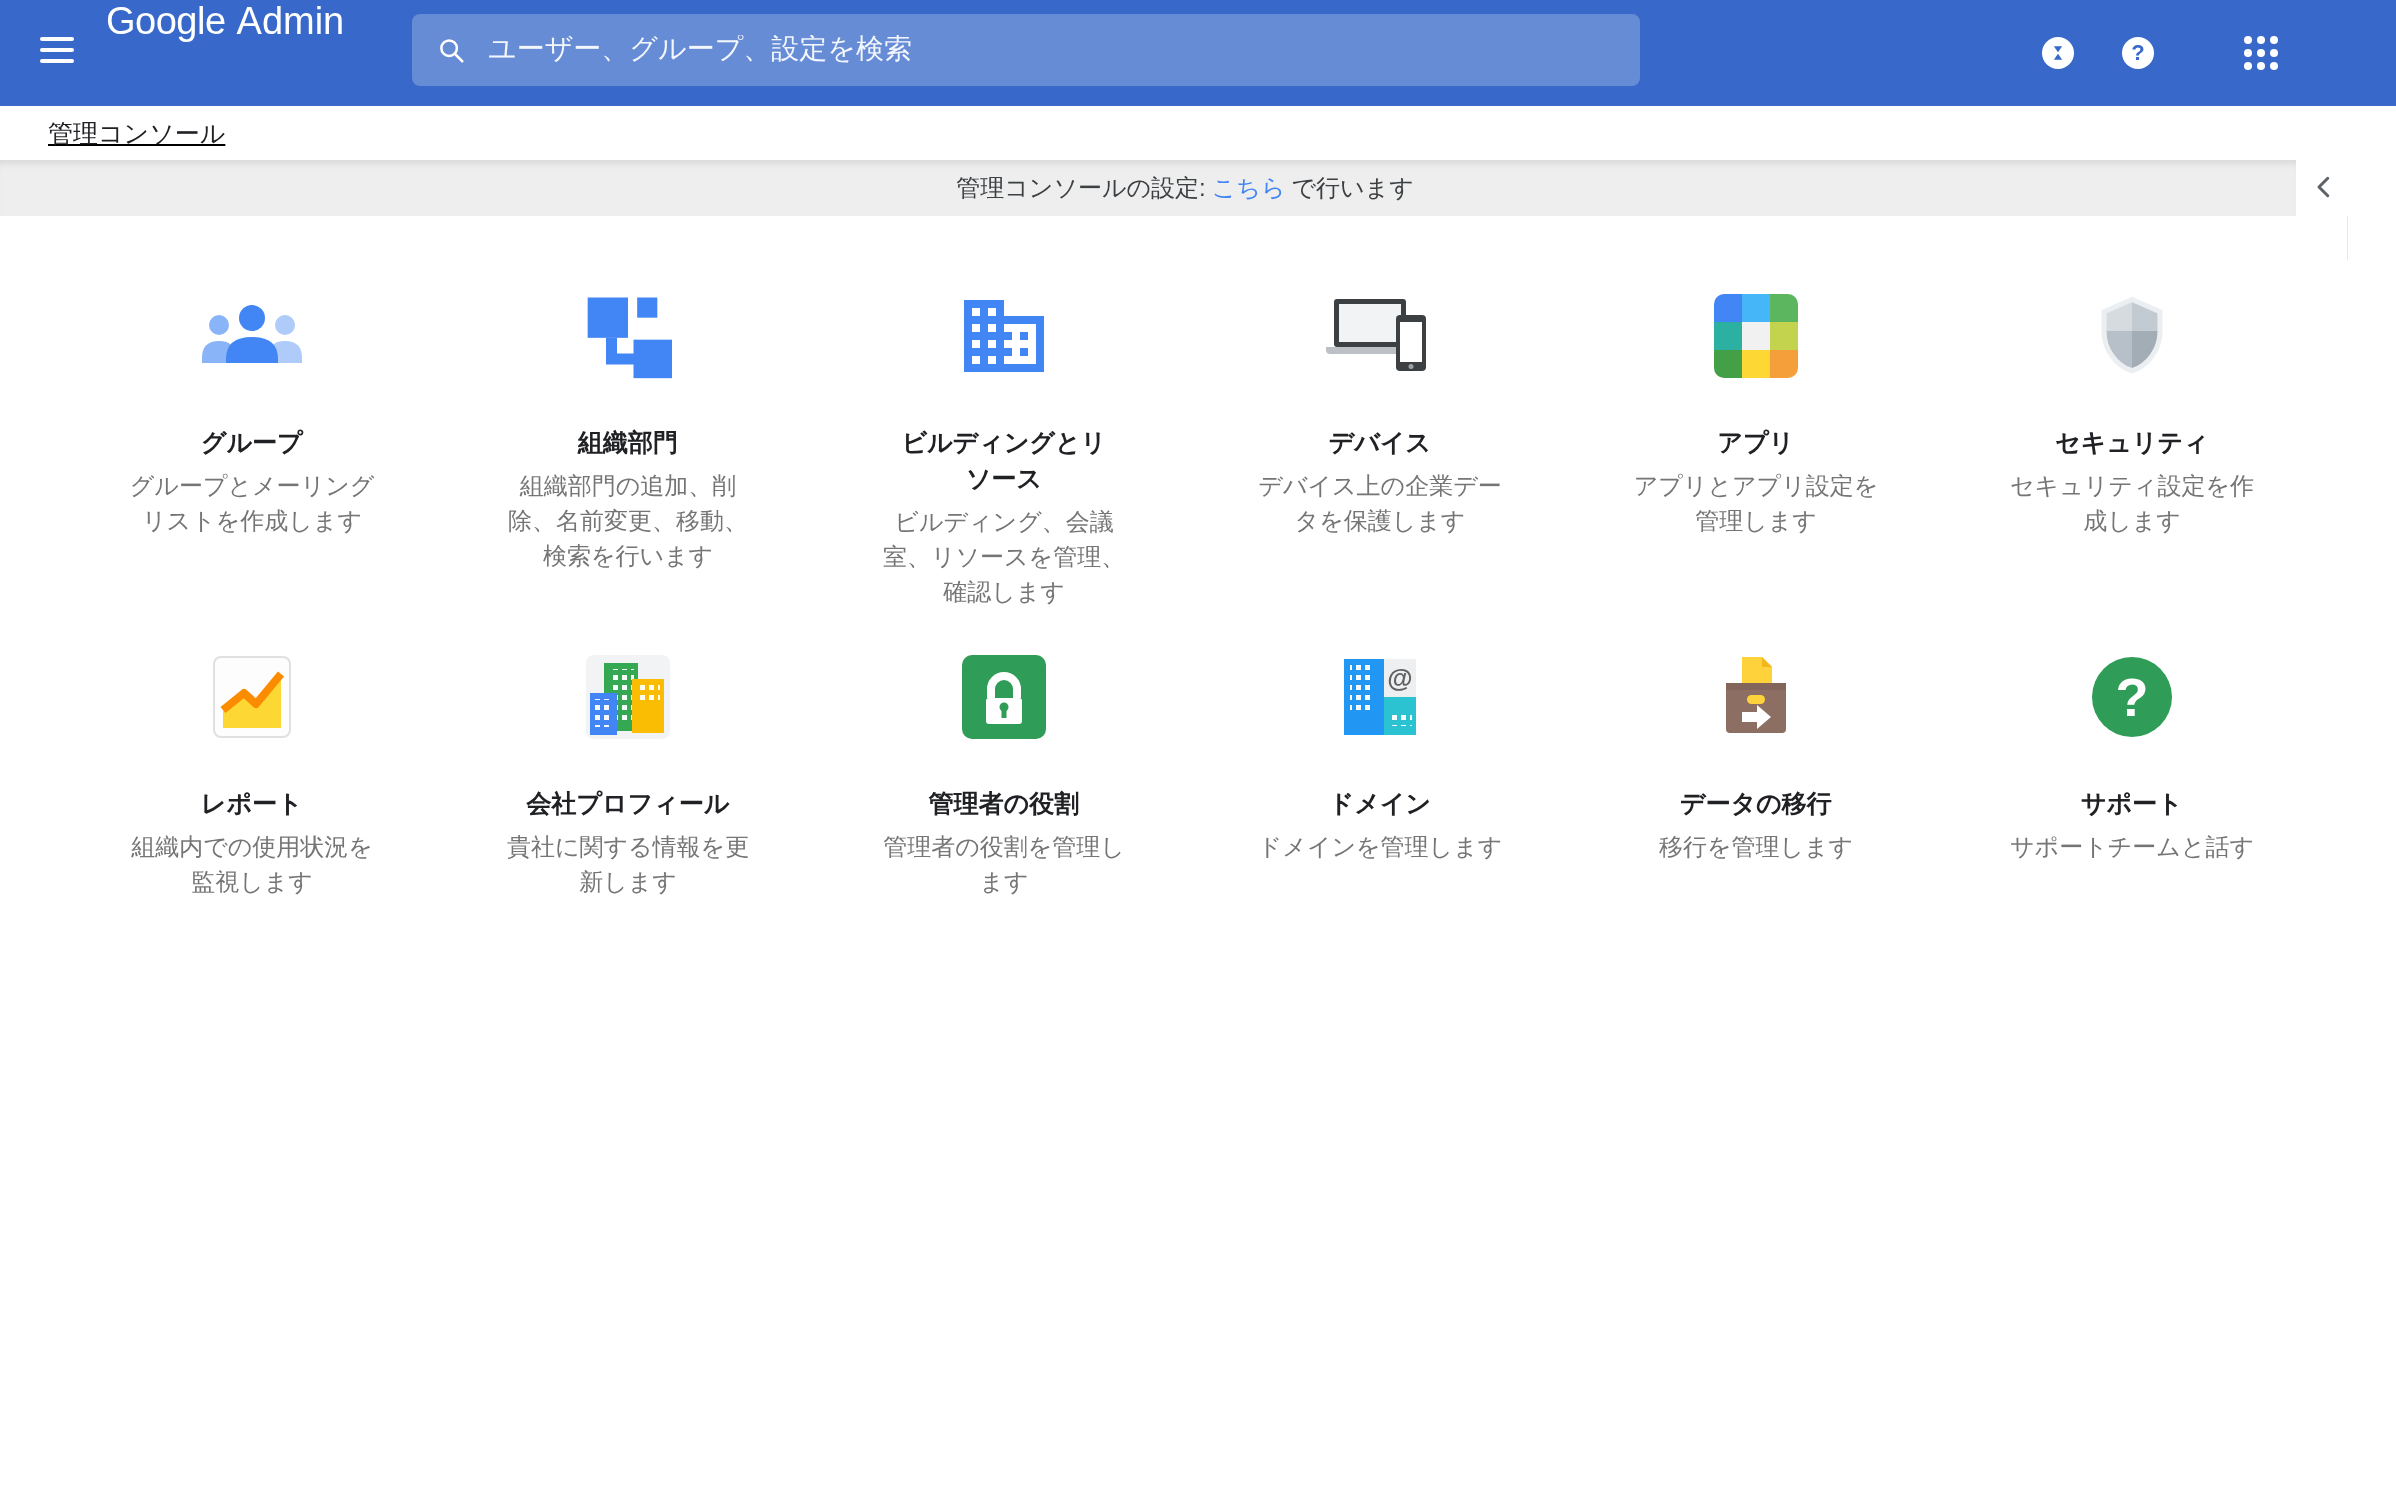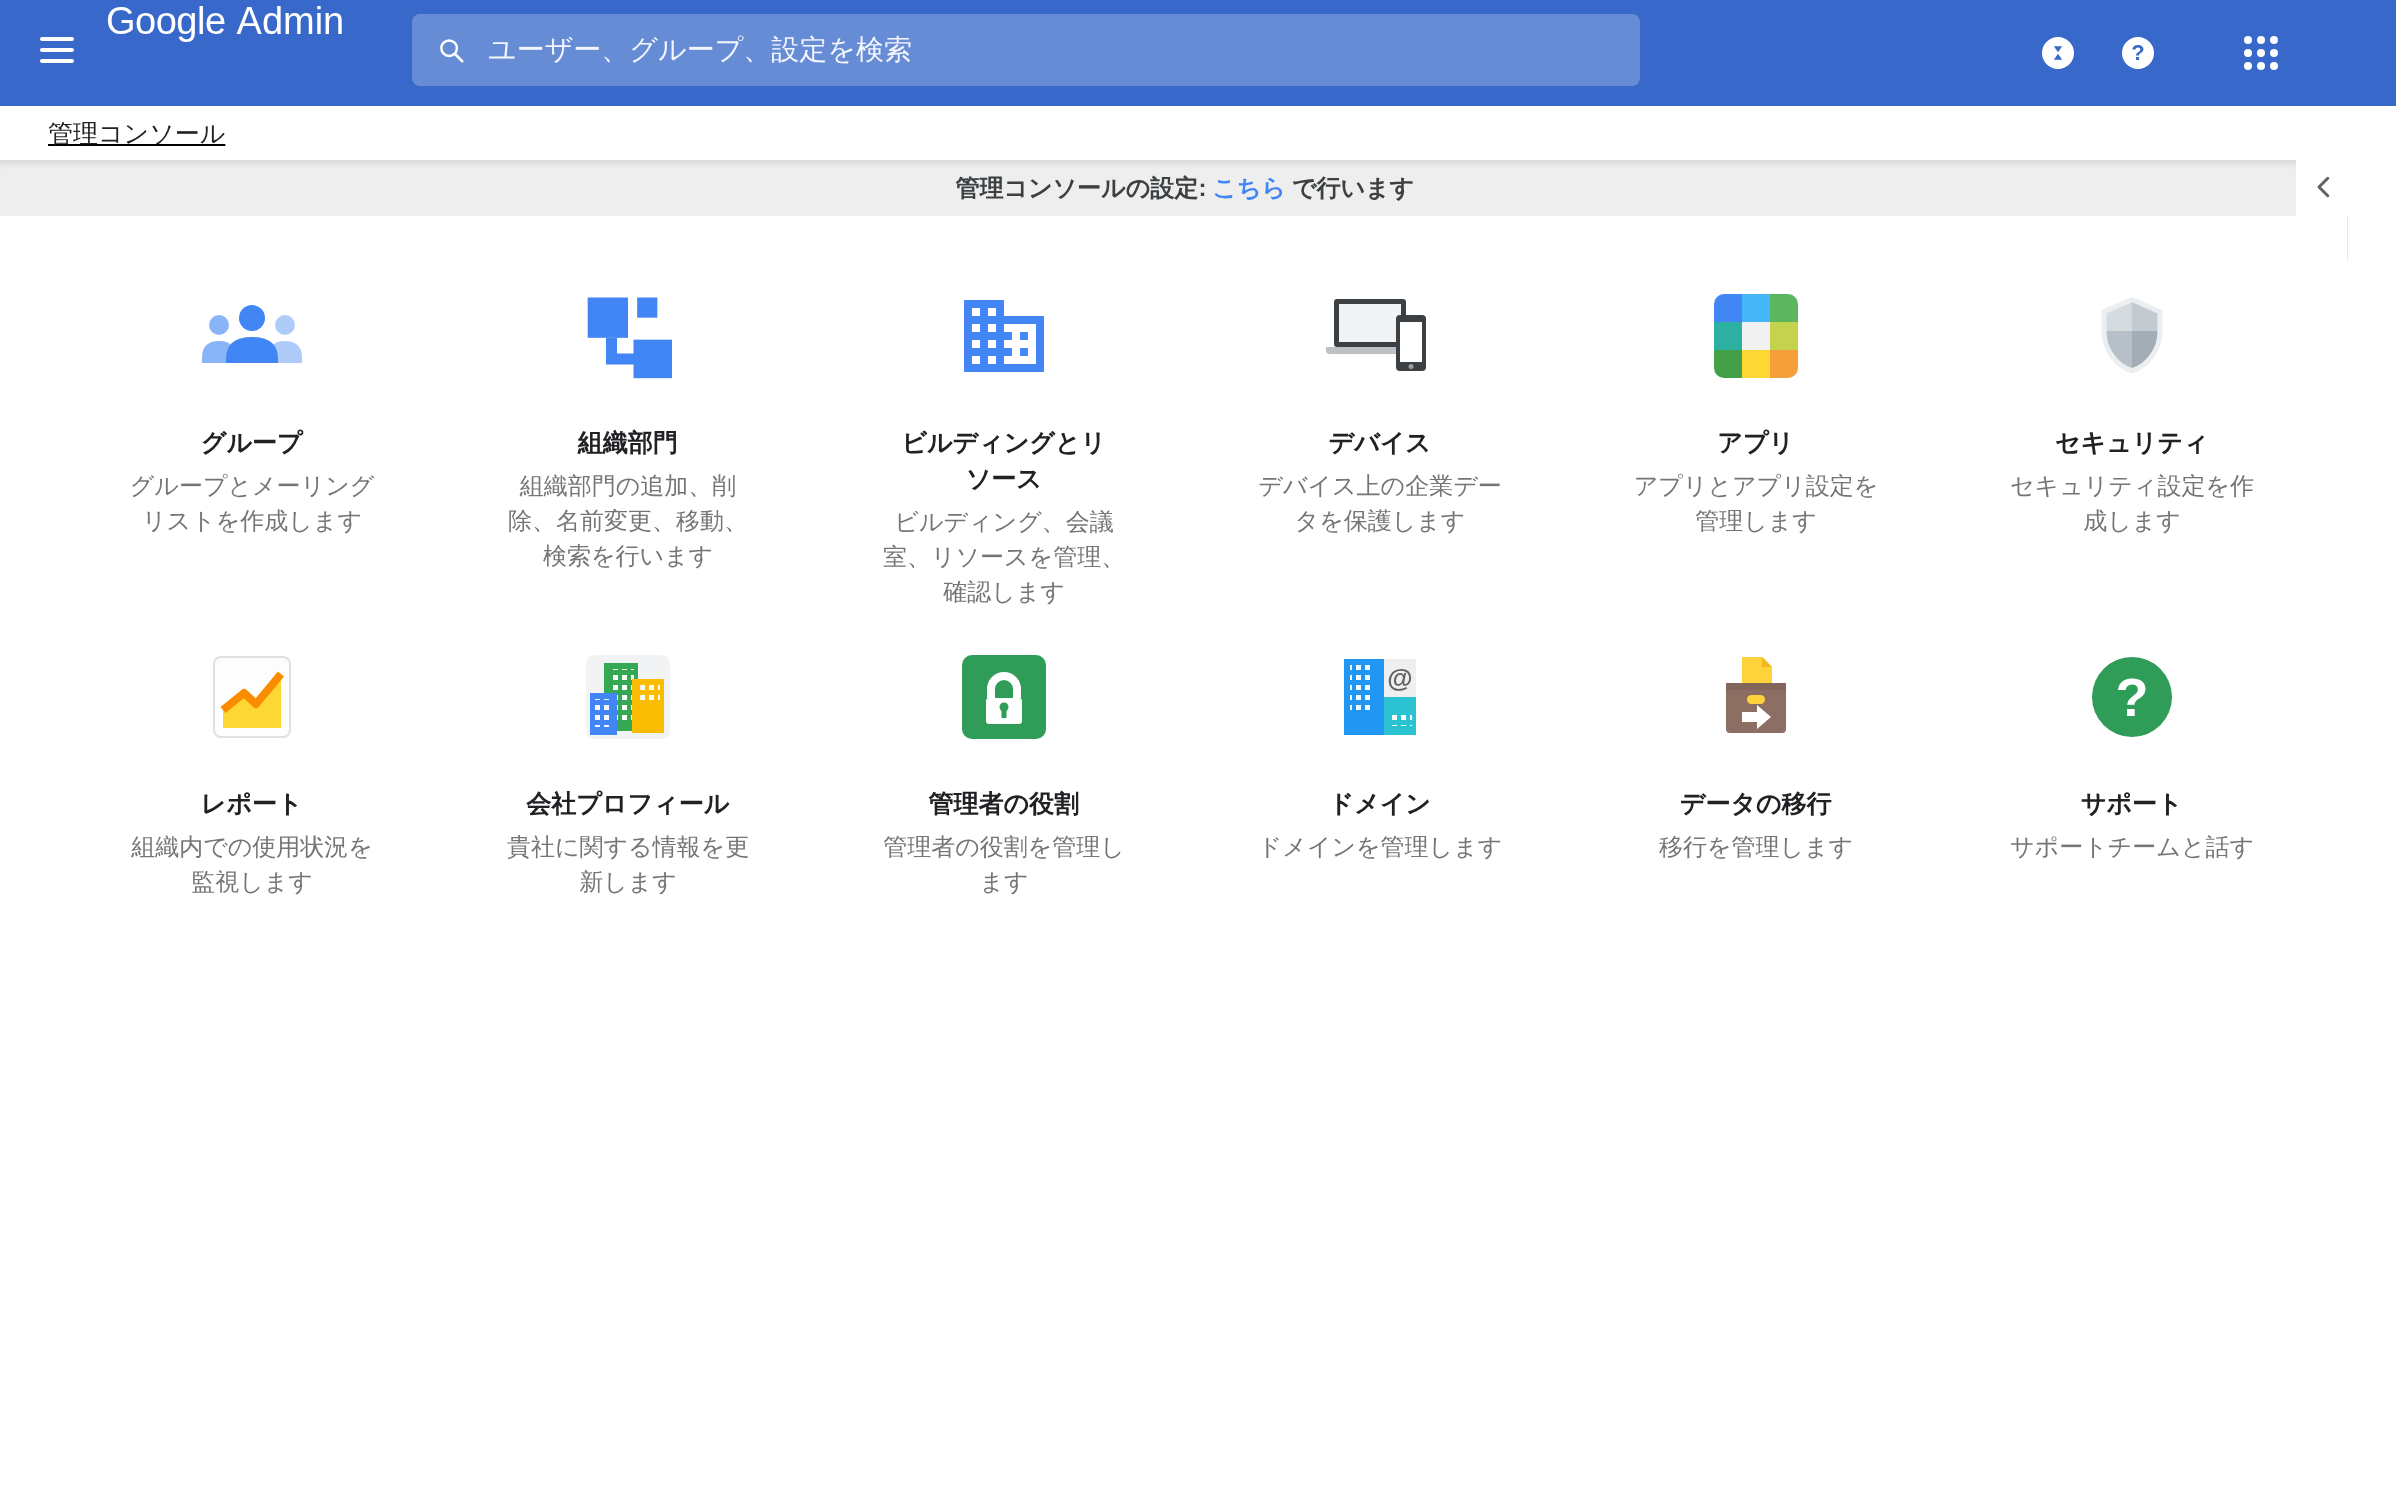--- a/index.html
+++ b/index.html
@@ -10,36 +10,36 @@
   .hdr { position:relative; height:106px; background:#3868c9; }
   .hamburger { position:absolute; left:40px; top:35px; width:36px; height:36px;
                background:none; border:none; cursor:pointer; }
   .hamburger span { display:block; width:34px; height:4px; background:#fff; border-radius:2px; margin:0 0 7px 0; }
   .logo { position:absolute; left:106px; top:0; height:106px; display:flex; color:#fff; }
   .logo .g { font-size:38px; font-weight:500; letter-spacing:-0.5px; }
   .logo .a { font-size:38px; font-weight:400; margin-left:11px; }
   .searchbar { position:absolute; left:412px; top:14px; width:1228px; height:72px;
                background:rgba(255,255,255,0.24); border-radius:8px; display:flex; align-items:center; padding:0 24px; }
   .searchbar input { flex:1; margin-left:22px; background:transparent; border:none; outline:none;
-                     font-size:28px; color:#fff; font-family:Liberation Serif, serif; }
+                     font-size:28px; color:#fff; font-family:Liberation Mono, monospace; }
   .searchbar input::placeholder { color:rgba(255,255,255,0.92); opacity:1; }
   .hdr-right { position:absolute; right:118px; top:0; height:106px; display:flex; align-items:center; }
   .circle-btn { width:32px; height:32px; border-radius:50%; background:#fff; border:none; cursor:pointer;
                 display:flex; align-items:center; justify-content:center; padding:0; }
   .help-btn { margin-left:48px; color:#3868c9; font-size:22px; font-weight:700; }
   .apps-btn { margin-left:90px; width:34px; height:34px; background:none; border:none; cursor:pointer;
               display:grid; grid-template-columns:repeat(3,8px); grid-template-rows:repeat(3,8px); gap:5px; }
   .apps-btn i { width:8px; height:8px; border-radius:50%; background:#fff; }
 
   
   .crumbbar { height:54px; display:flex; align-items:center; padding-left:48px; background:#fff;text-decoration:underline; }
   .crumbbar span { font-size:25px; color:#202124; }
 
   
-  .notice-row { position:relative; height:56px;font-weight:bold; }
+  .notice-row { position:relative; height:56px; }
   .notice-bar { height:56px; margin-right:100px; background:#eeeeee;
                 box-shadow: inset 0 8px 8px -6px rgba(0,0,0,0.12);
                 display:flex; align-items:center; justify-content:center; padding-left:74px;
                 font-size:24px; color:#3c4043; }
   .notice-bar a { color:#4285f4; text-decoration:none; margin:0 6px; cursor:pointer; }
   .collapse-btn { position:absolute; right:54px; top:10px; width:36px; height:36px;
                   background:none; border:none; cursor:pointer; }
   .rail-line { position:absolute; right:48px; top:56px; width:1px; height:44px; background:#e8e8e8; }
 
   

